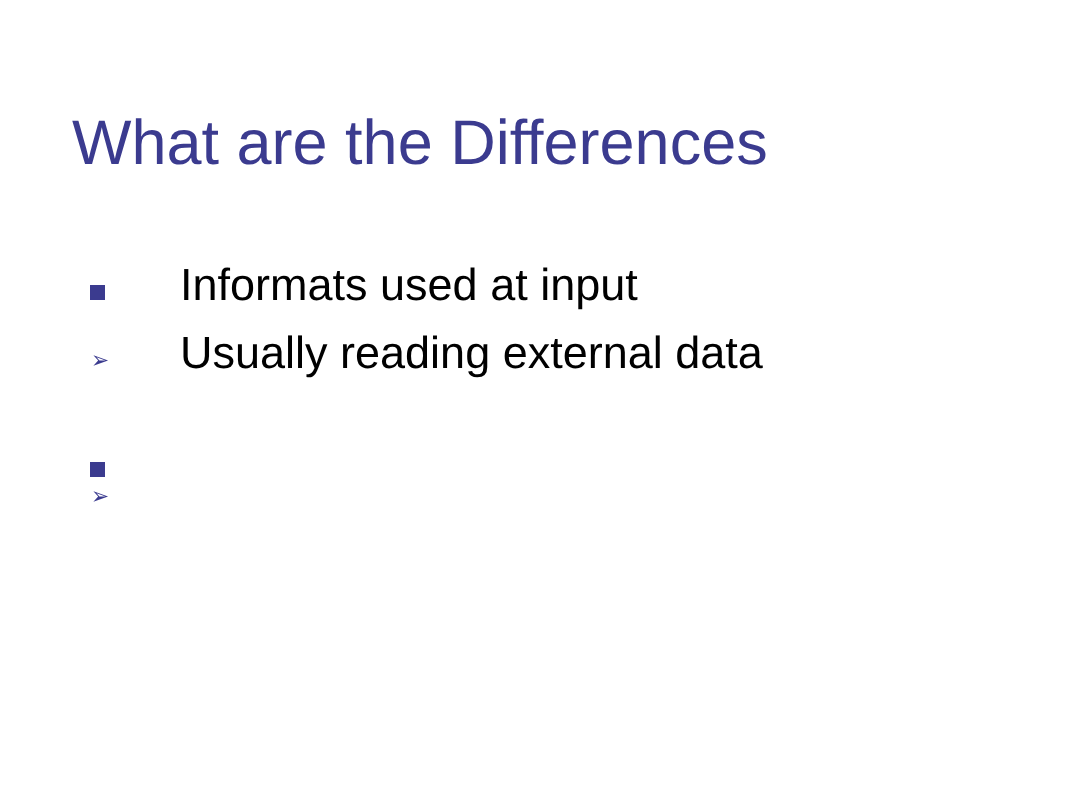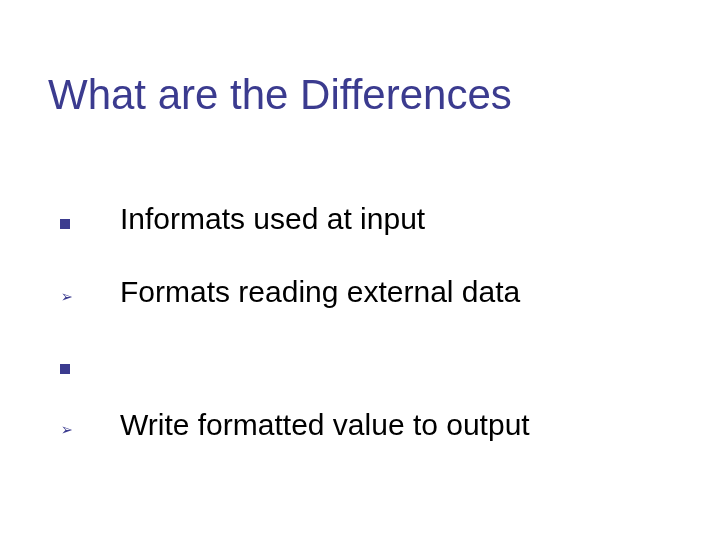--- a/index.html
+++ b/index.html
@@ -55,21 +55,20 @@
   }
   .tri {
     display: inline-block;
     font-size: 16px;
     color: #3b3b8f;
     transform: scaleX(0.9);
     margin-top: 2px;
   }
   .text-col {
     flex: 1;
-    margin-top: 28px;
   }
   .gap {
     height: 44px;
   }
 </style>
 </head>
 <body>
 
 <div class="slide">
 
@@ -80,32 +79,31 @@
     <div class="row">
       <div class="bullet-col">
           <span class="square"></span>
         </div>
       <div class="text-col">Informats used at input</div>
     </div>
     <div class="row">
       <div class="bullet-col">
           <span class="tri">➢</span>
         </div>
-      <div class="text-col">Formats reading external data</div>
+      <div class="text-col">Usually reading external data</div>
     </div>
 
     <div class="gap"></div>
 
     <div class="row">
       <div class="bullet-col">
           <span class="square"></span>
         </div>
     </div>
     <div class="row">
       <div class="bullet-col">
           <span class="tri">➢</span>
         </div>
-      <div class="text-col">Write formatted value to output</div>
     </div>
 
   </div>
 
 </div>
 
 </body></html>

